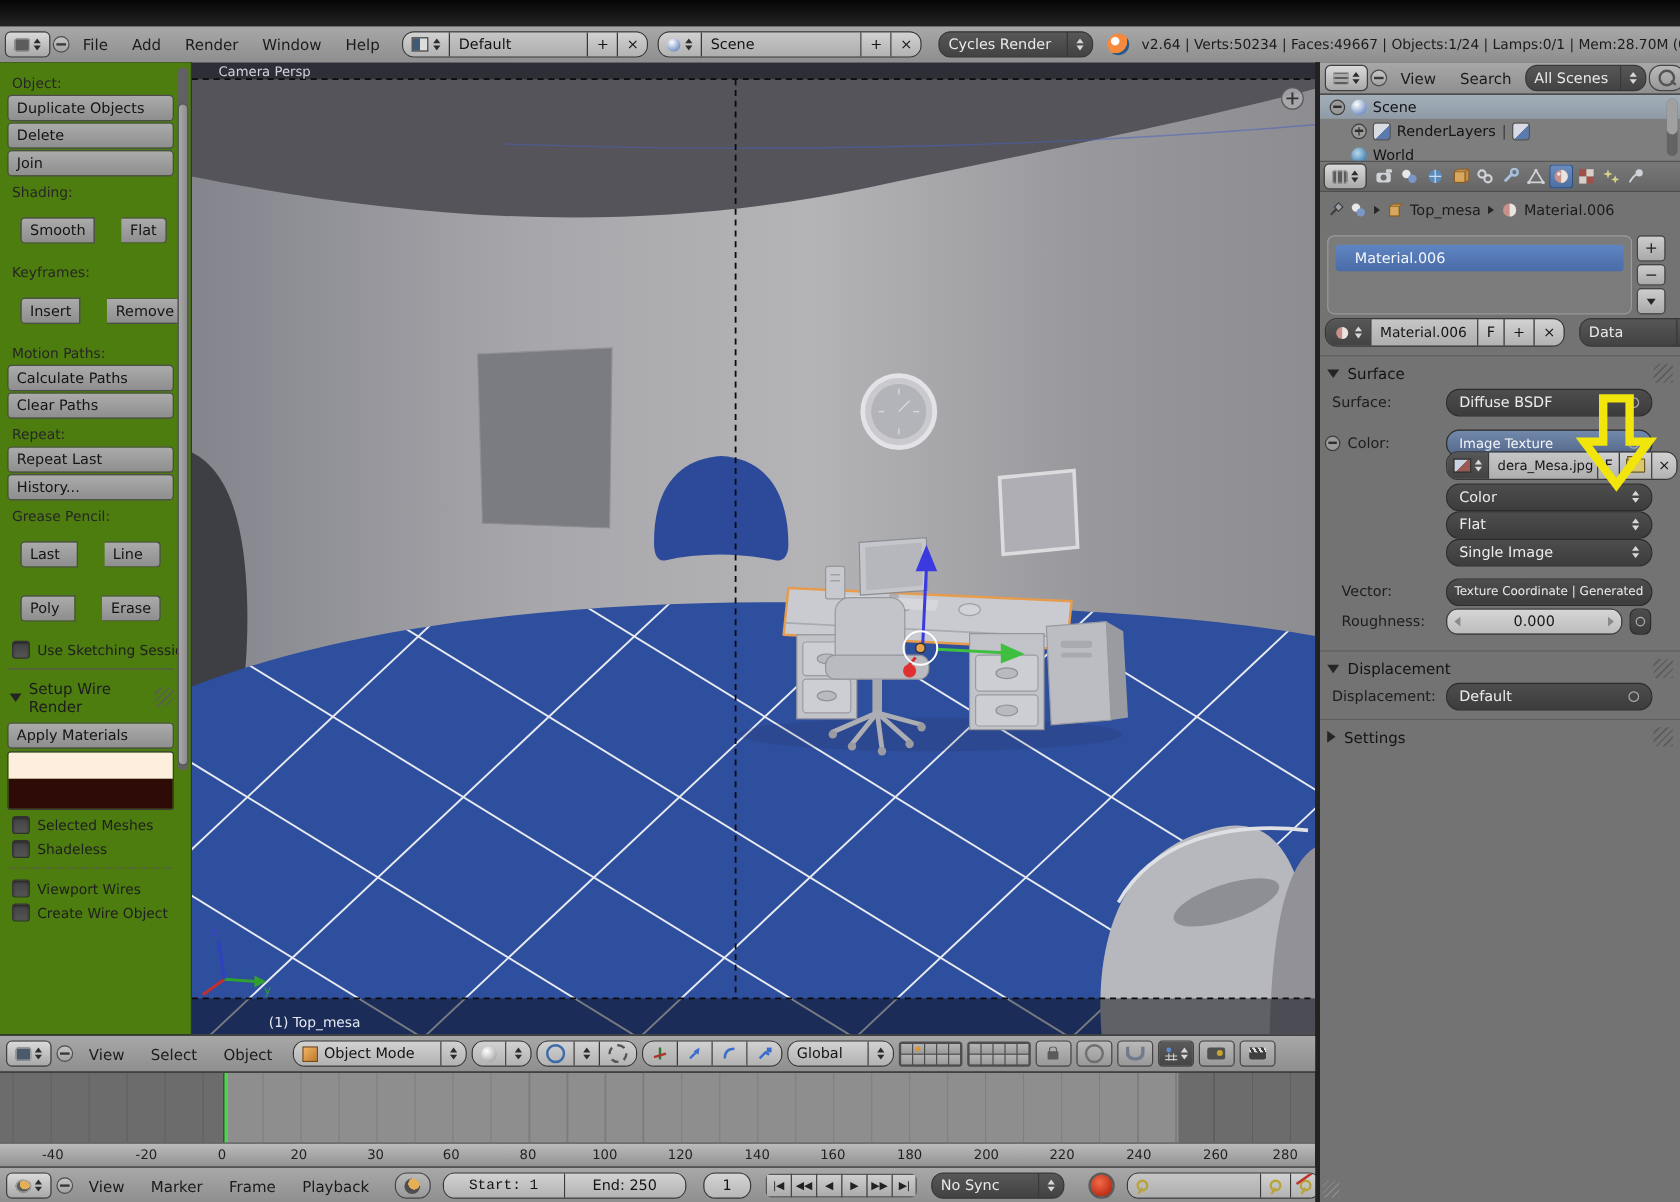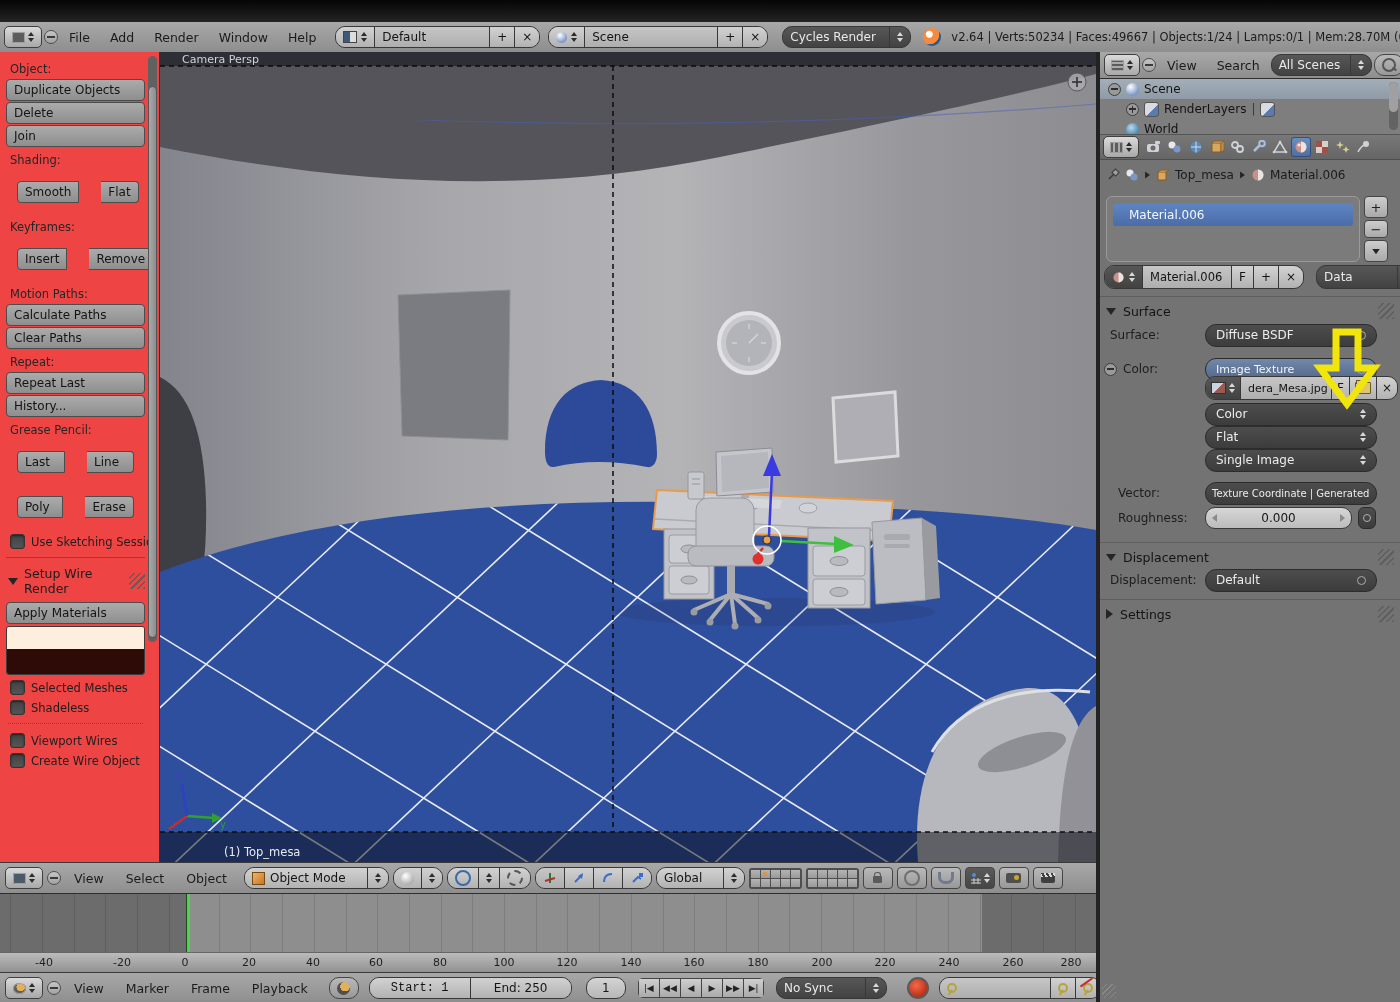--- a/index.html
+++ b/index.html
@@ -27,21 +27,21 @@
   .pill-light{height:20px;border-radius:10px;background:linear-gradient(#d4d4d4,#b7b7b7);border:1px solid #3a3a3a;color:#161616;display:flex;align-items:center;justify-content:center;font-size:12px;}
   .odot{width:7px;height:7px;border-radius:50%;border:1.5px solid #aaa;margin-left:auto;flex:none;}
   .tri-d{width:0;height:0;border-left:5px solid transparent;border-right:5px solid transparent;border-top:7px solid #252525;flex:none;}
   .tri-r{width:0;height:0;border-top:5px solid transparent;border-bottom:5px solid transparent;border-left:7px solid #252525;flex:none;}
   .grip{width:16px;height:16px;background:repeating-linear-gradient(135deg,transparent 0 3px,#5a5a5a 3px 4.5px);opacity:.8;margin-left:auto;flex:none;}
   
   .info-header{position:absolute;top:22px;left:0;width:1400px;height:30px;gap:2px;padding:0 4px;}
   .stats{color:#1c1c1c;font-size:11.5px;white-space:nowrap;margin-left:8px;}
   .blogo{width:18px;height:18px;border-radius:50%;background:radial-gradient(circle at 35% 35%,#fff 0 3px,#f5893d 4px 60%,#2d5a87 62%);flex:none;margin-left:10px;}
   
-  .toolshelf{position:absolute;top:52px;left:0;width:159px;height:810px;background:#ef4444;border-right:1px solid #333;overflow:hidden;}
+  .toolshelf{position:absolute;top:52px;left:0;width:159px;height:810px;background:#4d7c0f;border-right:1px solid #333;overflow:hidden;}
   .ts-inner{padding:4px 14px 0 6px;}
   .sec-label{color:#262626;font-size:11.5px;margin:6px 2px 3px 4px;}
   .tbtn{height:20px;background:linear-gradient(#ababab,#8e8e8e);border:1px solid #4c4c4c;border-radius:4px;color:#141414;font-size:12px;display:flex;align-items:center;padding:0 7px;margin:0 0 1px 0;}
   .pair{display:flex;margin-bottom:1px;} .pair .tbtn{flex:1;margin:11px;}
   .pair .tbtn:first-child{border-radius:4px 0 0 4px;} .pair .tbtn:last-child{border-radius:0 4px 4px 0;border-left:none;}
   .cbrow{display:flex;align-items:center;gap:6px;margin:5px 0 2px 4px;color:#1e1e1e;font-size:11.5px;white-space:nowrap;}
   .cb{width:13px;height:13px;border-radius:3px;background:linear-gradient(#424242,#555);border:1px solid #333;box-shadow:inset 0 1px 2px #222;flex:none;}
   .ts-sep{height:1px;background:#575757;margin:8px 0;}
   .ts-dots{height:1px;border-top:1px dotted #555;margin:8px 2px;}
   .panel-hdr{display:flex;align-items:center;gap:6px;color:#1c1c1c;font-size:12.5px;margin:4px 0 6px 2px;}
@@ -519,21 +519,21 @@
     <div class="tl-grid"></div>
     <div class="tl-prestart"></div>
     <div class="tl-postend"></div>
     <div class="tl-frameline"></div>
   </div>
   <div class="tl-ruler">
     <span class="tick" style="left:19px;">-40</span>
     <span class="tick" style="left:97px;">-20</span>
     <span class="tick" style="left:160px;">0</span>
     <span class="tick" style="left:224px;">20</span>
-    <span class="tick" style="left:288px;">40</span>
+    <span class="tick" style="left:288px;">30</span>
     <span class="tick" style="left:351px;">60</span>
     <span class="tick" style="left:415px;">80</span>
     <span class="tick" style="left:479px;">100</span>
     <span class="tick" style="left:542px;">120</span>
     <span class="tick" style="left:606px;">140</span>
     <span class="tick" style="left:669px;">160</span>
     <span class="tick" style="left:733px;">180</span>
     <span class="tick" style="left:797px;">200</span>
     <span class="tick" style="left:860px;">220</span>
     <span class="tick" style="left:924px;">240</span>

